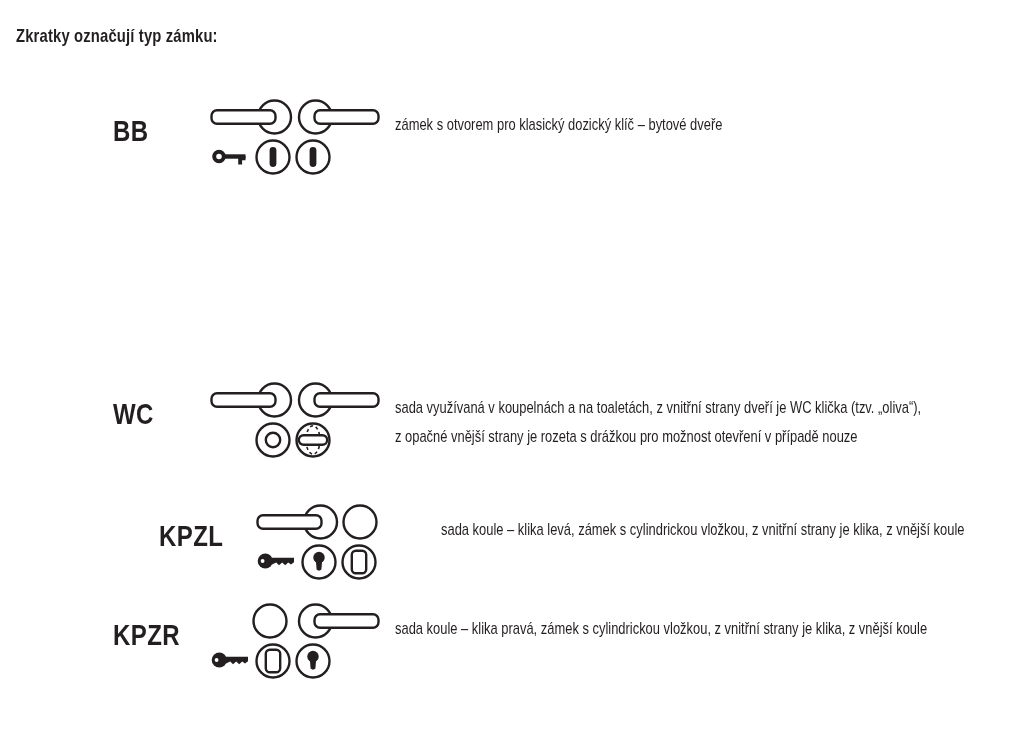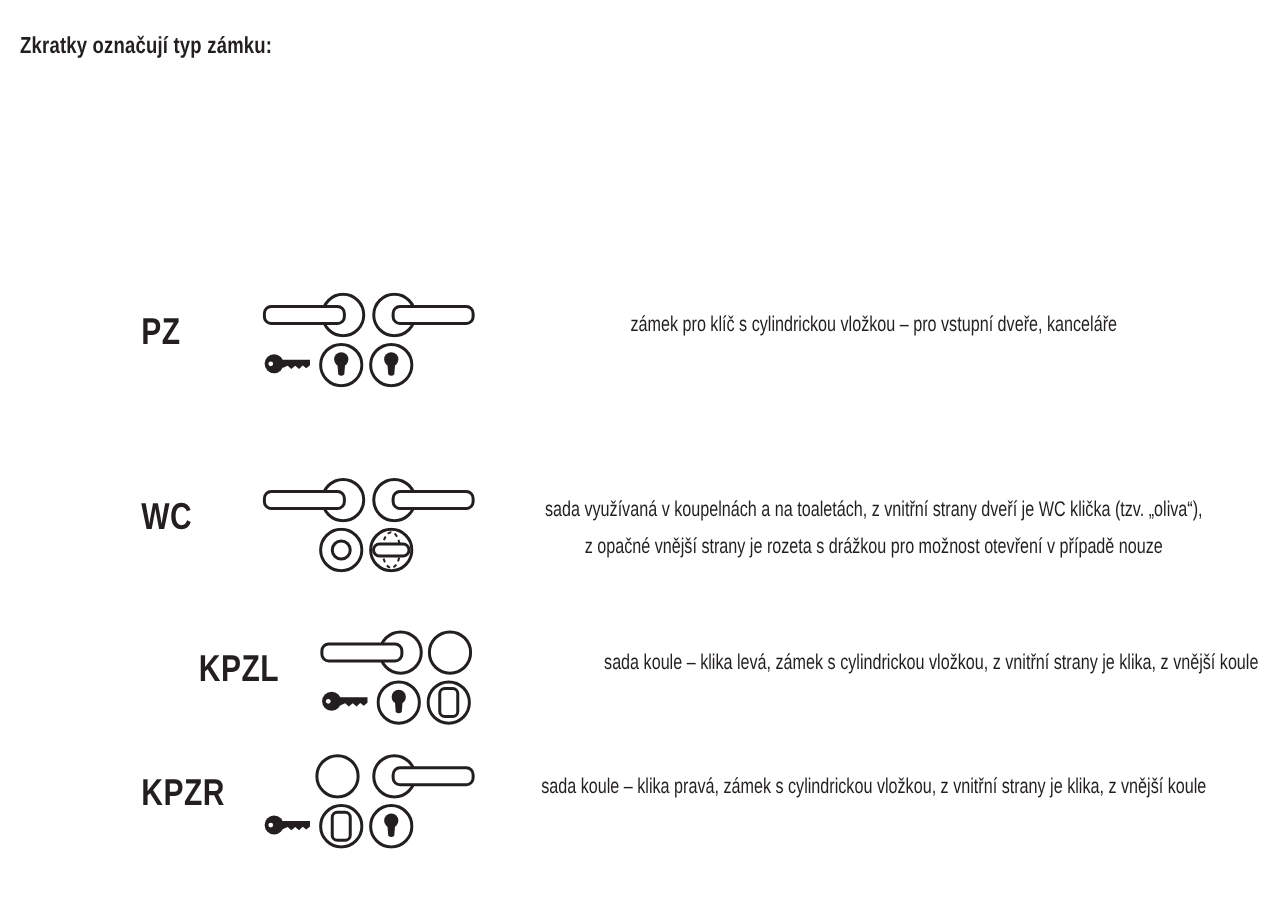--- a/index.html
+++ b/index.html
@@ -4,21 +4,20 @@
 <style>
   html, body { margin: 0; padding: 0; background: #ffffff; }
   .page {
     position: relative;
     width: 1011px;
     height: 732px;
     background: #ffffff;
     font-family: "Liberation Sans", "DejaVu Sans", sans-serif;
     color: #231f20;
     overflow: hidden;
-    text-align: center;
   }
   .title {
     position: absolute;
     left: 16px;
     top: 25px;
     font-size: 18.5px;
     font-weight: bold;
     white-space: nowrap;
     transform: scaleX(0.8);
     transform-origin: 0 0;
@@ -126,108 +125,108 @@
       <circle cx="5.6" cy="12" r="1.9" fill="#fff"></circle>
       <path d="M15 8.8 L37 8.8 L37 13.2 L34 15.6 L31.2 13.4 L28.2 16.2 L25.2 13.6 L22 16.2 L19.2 13.6 L15 15.4 Z" fill="#231f20"></path>
     </symbol>
   </defs>
 </svg>
 
 <div class="page">
 
   <div class="title">Zkratky označují typ zámku:</div>
 
-
-  <div class="row row-pz">
-    <div class="row-label">PZ</div>
+  <div class="row row-bb">
+    <div class="row-label">BB</div>
     <div class="icon-area">
       <svg class="ic ic-hl">
           <use href="#handle-left"></use>
         </svg>
       <svg class="ic ic-hr">
           <use href="#handle-right"></use>
         </svg>
+      <svg class="ic ic-key">
+          <use href="#key-bit"></use>
+        </svg>
+      <svg class="ic ic-e1">
+          <use href="#rosette-bb"></use>
+        </svg>
+      <svg class="ic ic-e2">
+          <use href="#rosette-bb"></use>
+        </svg>
+    </div>
+    <div class="row-desc">
+      <div class="line">zámek s otvorem pro klasický dozický klíč – bytové dveře</div>
+    </div>
+  </div>
+
+
+  <div class="row row-wc">
+    <div class="row-label">WC</div>
+    <div class="icon-area">
+      <svg class="ic ic-hl">
+          <use href="#handle-left"></use>
+        </svg>
+      <svg class="ic ic-hr">
+          <use href="#handle-right"></use>
+        </svg>
+      <svg class="ic ic-e1">
+          <use href="#rosette-wc-free"></use>
+        </svg>
+      <svg class="ic ic-e2">
+          <use href="#rosette-wc-oliva"></use>
+        </svg>
+    </div>
+    <div class="row-desc">
+      <div class="line">sada využívaná v koupelnách a na toaletách, z vnitřní strany dveří je WC klička (tzv. „oliva“),</div>
+      <div class="line">z opačné vnější strany je rozeta s drážkou pro možnost otevření v případě nouze</div>
+    </div>
+  </div>
+
+  <div class="row row-kpzl">
+    <div class="row-label">KPZL</div>
+    <div class="icon-area">
+      <svg class="ic ic-hl">
+          <use href="#handle-left"></use>
+        </svg>
+      <svg class="ic ic-knob-r">
+          <use href="#knob"></use>
+        </svg>
       <svg class="ic ic-key2">
           <use href="#key-cyl"></use>
         </svg>
       <svg class="ic ic-e1">
           <use href="#rosette-pz"></use>
         </svg>
       <svg class="ic ic-e2">
-          <use href="#rosette-pz"></use>
-        </svg>
-    </div>
-    <div class="row-desc">
-      <div class="line">zámek pro klíč s cylindrickou vložkou – pro vstupní dveře, kanceláře</div>
-    </div>
-  </div>
-
-  <div class="row row-wc">
-    <div class="row-label">WC</div>
-    <div class="icon-area">
-      <svg class="ic ic-hl">
-          <use href="#handle-left"></use>
+          <use href="#rosette-blind"></use>
+        </svg>
+    </div>
+    <div class="row-desc">
+      <div class="line">sada koule – klika levá, zámek s cylindrickou vložkou, z vnitřní strany je klika, z vnější koule</div>
+    </div>
+  </div>
+
+  <div class="row row-kpzr">
+    <div class="row-label">KPZR</div>
+    <div class="icon-area">
+      <svg class="ic ic-knob-l">
+          <use href="#knob"></use>
         </svg>
       <svg class="ic ic-hr">
           <use href="#handle-right"></use>
         </svg>
-      <svg class="ic ic-e1">
-          <use href="#rosette-wc-free"></use>
-        </svg>
-      <svg class="ic ic-e2">
-          <use href="#rosette-wc-oliva"></use>
-        </svg>
-    </div>
-    <div class="row-desc">
-      <div class="line">sada využívaná v koupelnách a na toaletách, z vnitřní strany dveří je WC klička (tzv. „oliva“),</div>
-      <div class="line">z opačné vnější strany je rozeta s drážkou pro možnost otevření v případě nouze</div>
-    </div>
-  </div>
-
-  <div class="row row-kpzl">
-    <div class="row-label">KPZL</div>
-    <div class="icon-area">
-      <svg class="ic ic-hl">
-          <use href="#handle-left"></use>
-        </svg>
-      <svg class="ic ic-knob-r">
-          <use href="#knob"></use>
-        </svg>
       <svg class="ic ic-key2">
           <use href="#key-cyl"></use>
         </svg>
       <svg class="ic ic-e1">
+          <use href="#rosette-blind"></use>
+        </svg>
+      <svg class="ic ic-e2">
           <use href="#rosette-pz"></use>
         </svg>
-      <svg class="ic ic-e2">
-          <use href="#rosette-blind"></use>
-        </svg>
-    </div>
-    <div class="row-desc">
-      <div class="line">sada koule – klika levá, zámek s cylindrickou vložkou, z vnitřní strany je klika, z vnější koule</div>
-    </div>
-  </div>
-
-  <div class="row row-kpzr">
-    <div class="row-label">KPZR</div>
-    <div class="icon-area">
-      <svg class="ic ic-knob-l">
-          <use href="#knob"></use>
-        </svg>
-      <svg class="ic ic-hr">
-          <use href="#handle-right"></use>
-        </svg>
-      <svg class="ic ic-key2">
-          <use href="#key-cyl"></use>
-        </svg>
-      <svg class="ic ic-e1">
-          <use href="#rosette-blind"></use>
-        </svg>
-      <svg class="ic ic-e2">
-          <use href="#rosette-pz"></use>
-        </svg>
     </div>
     <div class="row-desc">
       <div class="line">sada koule – klika pravá, zámek s cylindrickou vložkou, z vnitřní strany je klika, z vnější koule</div>
     </div>
   </div>
 
 </div>
 
 </body></html>

